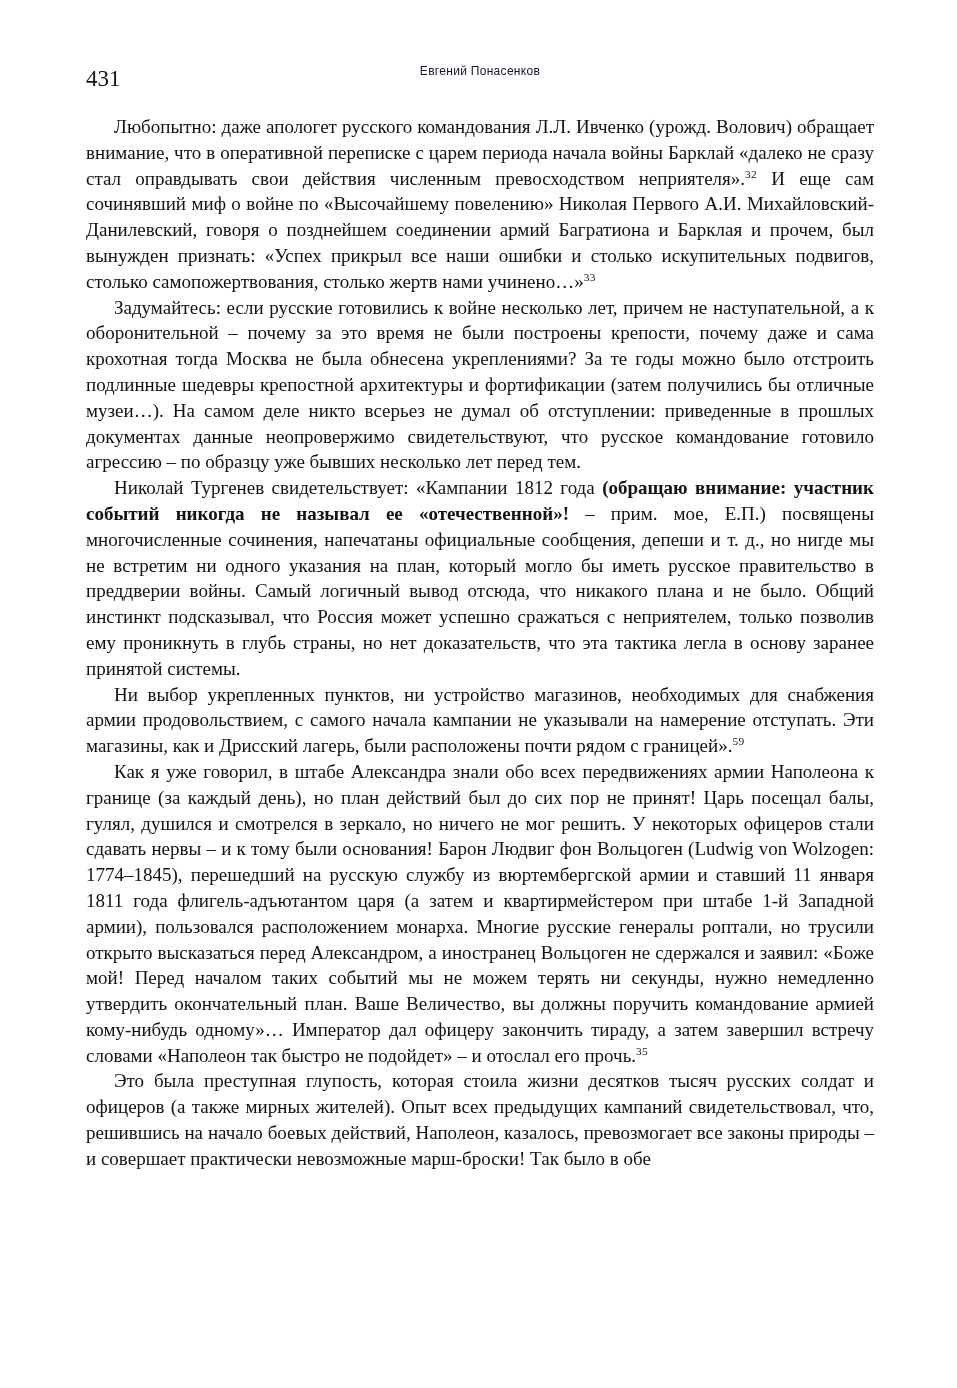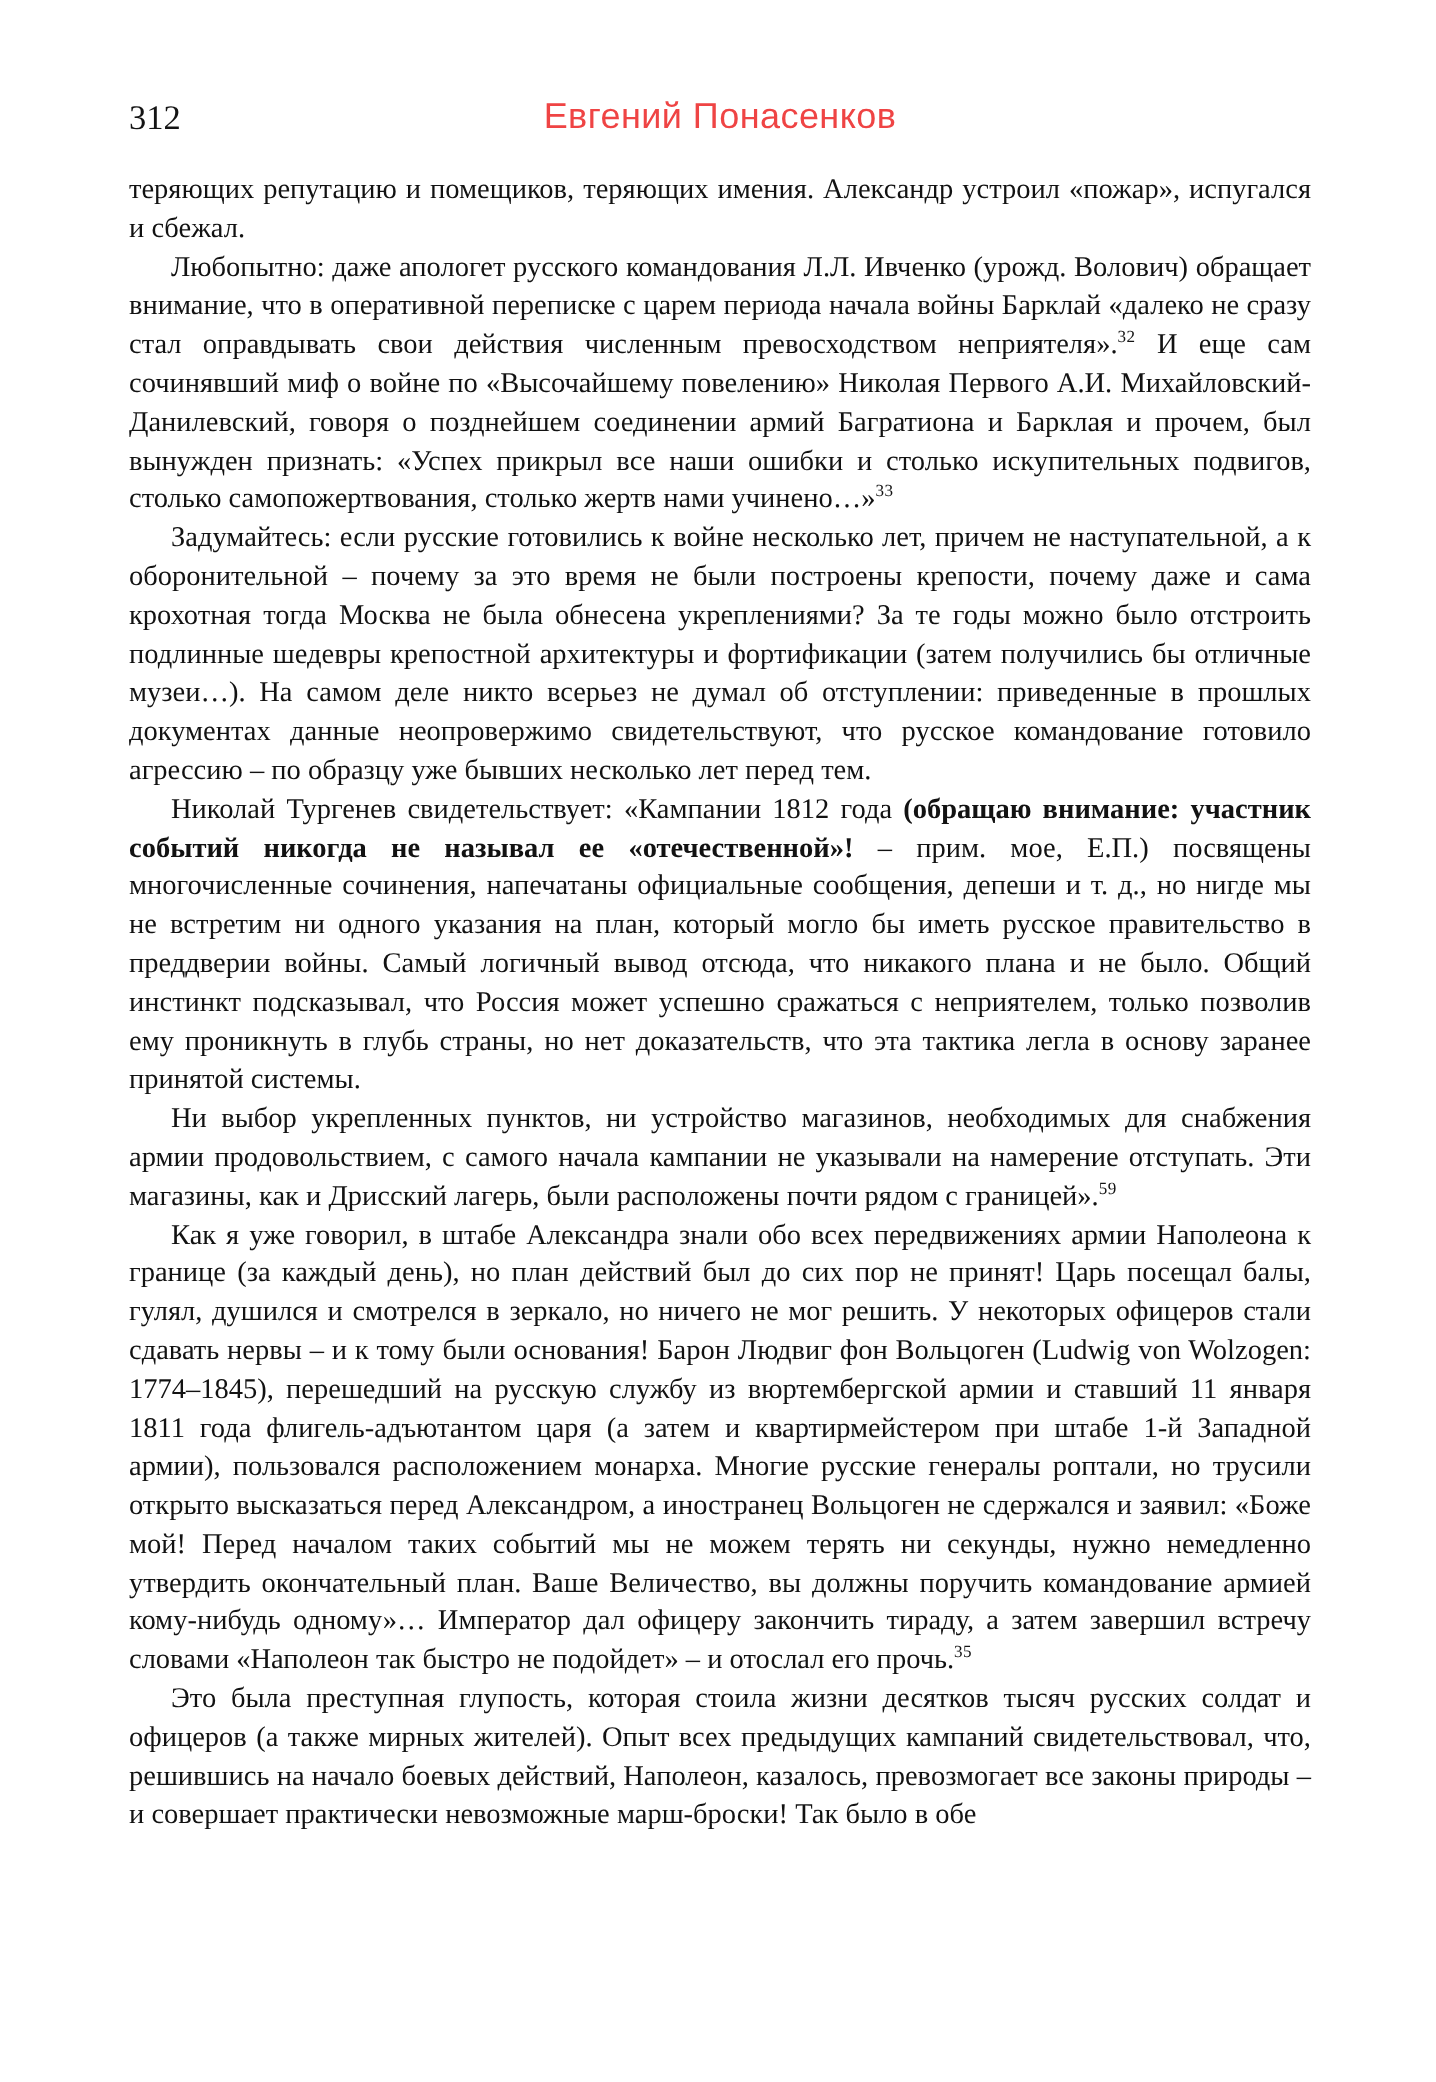--- a/index.html
+++ b/index.html
@@ -26,23 +26,23 @@
     left: 0;
     top: 2px;
     font-family: "Liberation Serif", "DejaVu Serif", serif;
     font-size: 23px;
     color: #141414;
   }
   .running-head {
     display: block;
     text-align: center;
     font-family: "Liberation Sans", "DejaVu Sans", sans-serif;
-    font-size: 24px;
+    font-size: 12px;
     font-weight: normal;
-    color: #ef4444;
+    color: #0f172a;
     letter-spacing: 0.3px;
   }
   .page-body {
     position: absolute;
     top: 114px;
     left: 86px;
     width: 788px;
     font-family: "Liberation Serif", "DejaVu Serif", serif;
     font-size: 19px;
     line-height: 25.8px;
@@ -64,25 +64,24 @@
     line-height: 0;
     vertical-align: super;
     letter-spacing: 0.3px;
   }
 </style>
 </head>
 <body>
 
 <div class="page">
   <header class="page-header">
-    <span class="page-number">312</span>
+    <span class="page-number">431</span>
     <span class="running-head">Евгений Понасенков</span>
   </header>
   <main class="page-body">
-      <p class="para"><span>теряющих репутацию и помещиков, теряющих имения. Александр устроил «пожар», испугался и сбежал.</span></p>
       <p class="para indent"><span>Любопытно: даже апологет русского командования Л.Л. Ивченко (урожд. Волович) обращает внимание, что в оперативной переписке с царем периода начала войны Барклай «далеко не сразу стал оправдывать свои действия численным превосходством неприятеля».</span><sup class="fn">32</sup><span> И еще сам сочинявший миф о войне по «Высочайшему повелению» Николая Первого А.И. Михайловский-Данилевский, говоря о позднейшем соединении армий Багратиона и Барклая и прочем, был вынужден признать: «Успех прикрыл все наши ошибки и столько искупительных подвигов, столько самопожертвования, столько жертв нами учинено…»</span><sup class="fn">33</sup></p>
       <p class="para indent"><span>Задумайтесь: если русские готовились к войне несколько лет, причем не наступательной, а к оборонительной – почему за это время не были построены крепости, почему даже и сама крохотная тогда Москва не была обнесена укреплениями? За те годы можно было отстроить подлинные шедевры крепостной архитектуры и фортификации (затем получились бы отличные музеи…). На самом деле никто всерьез не думал об отступлении: приведенные в прошлых документах данные неопровержимо свидетельствуют, что русское командование готовило агрессию – по образцу уже бывших несколько лет перед тем.</span></p>
       <p class="para indent"><span>Николай Тургенев свидетельствует: «Кампании 1812 года </span><span class="bold">(обращаю внимание: участник событий никогда не называл ее «отечественной»!</span><span> – прим. мое, Е.П.) посвящены многочисленные сочинения, напечатаны официальные сообщения, депеши и т. д., но нигде мы не встретим ни одного указания на план, который могло бы иметь русское правительство в преддверии войны. Самый логичный вывод отсюда, что никакого плана и не было. Общий инстинкт подсказывал, что Россия может успешно сражаться с неприятелем, только позволив ему проникнуть в глубь страны, но нет доказательств, что эта тактика легла в основу заранее принятой системы.</span></p>
       <p class="para indent"><span>Ни выбор укрепленных пунктов, ни устройство магазинов, необходимых для снабжения армии продовольствием, с самого начала кампании не указывали на намерение отступать. Эти магазины, как и Дрисский лагерь, были расположены почти рядом с границей».</span><sup class="fn">59</sup></p>
       <p class="para indent"><span>Как я уже говорил, в штабе Александра знали обо всех передвижениях армии Наполеона к границе (за каждый день), но план действий был до сих пор не принят! Царь посещал балы, гулял, душился и смотрелся в зеркало, но ничего не мог решить. У некоторых офицеров стали сдавать нервы – и к тому были основания! Барон Людвиг фон Вольцоген (Ludwig von Wolzogen: 1774–1845), перешедший на русскую службу из вюртембергской армии и ставший 11 января 1811 года флигель-адъютантом царя (а затем и квартирмейстером при штабе 1-й Западной армии), пользовался расположением монарха. Многие русские генералы роптали, но трусили открыто высказаться перед Александром, а иностранец Вольцоген не сдержался и заявил: «Боже мой! Перед началом таких событий мы не можем терять ни секунды, нужно немедленно утвердить окончательный план. Ваше Величество, вы должны поручить командование армией кому-нибудь одному»… Император дал офицеру закончить тираду, а затем завершил встречу словами «Наполеон так быстро не подойдет» – и отослал его прочь.</span><sup class="fn">35</sup></p>
       <p class="para indent"><span>Это была преступная глупость, которая стоила жизни десятков тысяч русских солдат и офицеров (а также мирных жителей). Опыт всех предыдущих кампаний свидетельствовал, что, решившись на начало боевых действий, Наполеон, казалось, превозмогает все законы природы – и совершает практически невозможные марш-броски! Так было в обе</span></p>
     </main>
 </div>
 
 </body></html>

